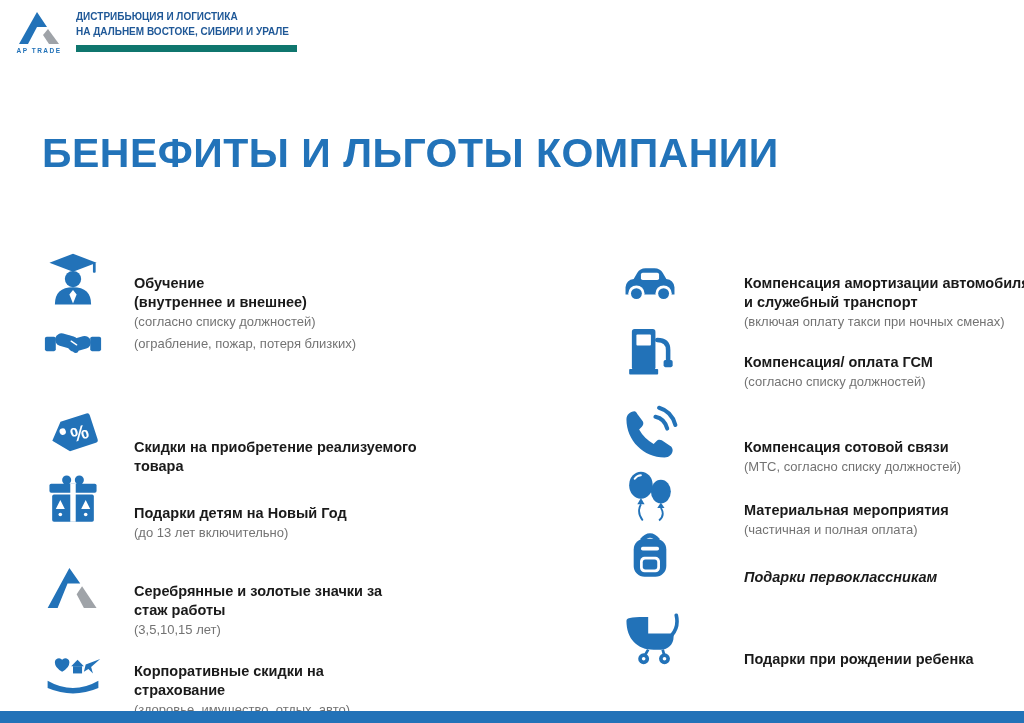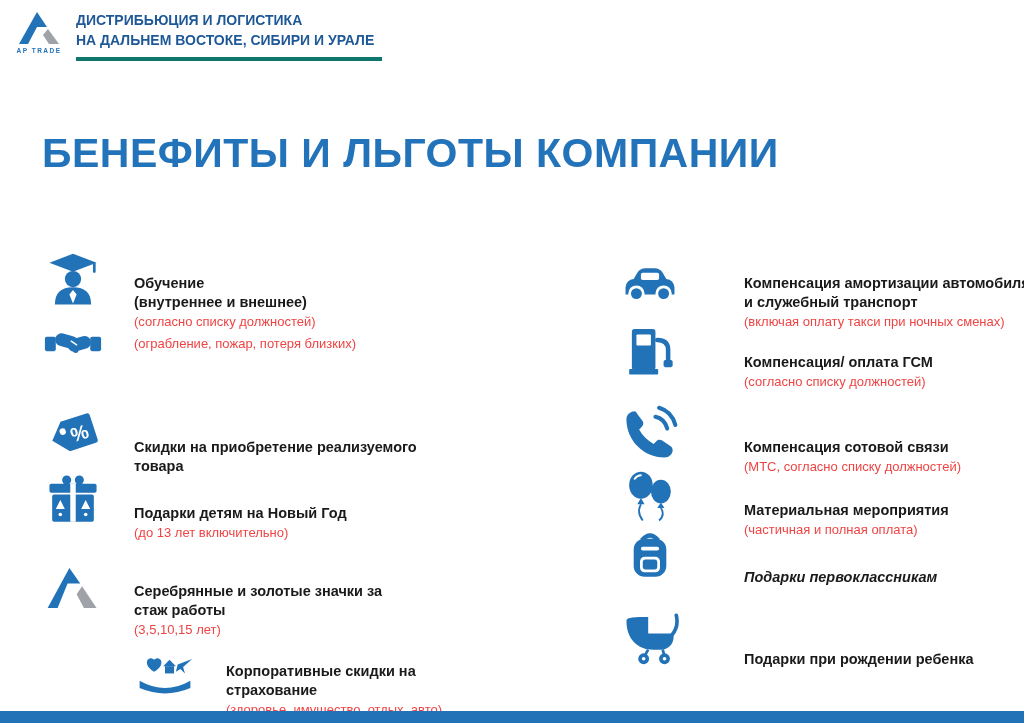--- a/index.html
+++ b/index.html
@@ -8,54 +8,54 @@
     width:1024px; height:723px; position:relative; overflow:hidden;
     background:#ffffff;
     font-family:"Liberation Sans","DejaVu Sans",sans-serif;
   }
 
   
   .header { position:absolute; top:10px; left:14px; display:flex; align-items:flex-start; gap:12px; }
   .logo { display:flex; flex-direction:column; align-items:center; width:50px; }
   .logo svg { width:44px; height:36px; }
   .logo-caption { font-size:6.5px; font-weight:bold; color:#2272B8; letter-spacing:1.5px; margin-top:1px; }
-  .tagline { font-size:14px; font-weight:bold; color:#1F5897; line-height:1.45;
-             border-bottom:4px solid #0f766e; padding-bottom:6px; padding-right:8px; }
+  .tagline { font-size:10px; font-weight:bold; color:#1F5897; line-height:1.45;
+             border-bottom:7px solid #0f766e; padding-bottom:6px; padding-right:8px; }
 
   
   .page-title { position:absolute; left:42px; top:130px; font-size:41px; font-weight:bold;
                 color:#2273B9; letter-spacing:0.5px; }
 
   
   .col { position:absolute; top:0; left:0; width:100%; height:100%; pointer-events:none; }
   .benefit { position:absolute; display:flex; align-items:center; pointer-events:auto; }
   .col-left  .benefit { left:44px;  width:490px; }
   .col-right .benefit { left:621px; width:410px;gap:33px; }
 
   .col-left .benefit:nth-child(1){ top:228px; }
   .col-left .benefit:nth-child(2){ top:314px; }
   .col-left .benefit:nth-child(3){ top:392px; }
   .col-left .benefit:nth-child(4){ top:458px; }
   .col-left .benefit:nth-child(5){ top:536px; }
-  .col-left .benefit:nth-child(6){ top:616px;justify-content:center; }
+  .col-left .benefit:nth-child(6){ top:616px; }
 
   .col-right .benefit:nth-child(1){ top:228px; }
   .col-right .benefit:nth-child(2){ top:307px; }
   .col-right .benefit:nth-child(3){ top:392px; }
   .col-right .benefit:nth-child(4){ top:455px; }
   .col-right .benefit:nth-child(5){ top:522px;font-style:italic; }
   .col-right .benefit:nth-child(6){ top:604px; }
 
   .icon-box { width:58px; height:58px; flex:0 0 58px; margin-right:32px;
               display:flex; align-items:center; justify-content:center; }
   .icon-box svg { width:58px; height:58px; }
 
   .texts { min-width:0; }
   .benefit-title { font-size:14.5px; font-weight:bold; color:#1a1a1a; line-height:1.32; white-space:pre-line;margin-top:46px; }
-  .benefit-sub   { font-size:13px; color:#ef4444; line-height:1.3; margin-top:2px; white-space:pre-line; }
+  .benefit-sub   { font-size:13px; color:#737373; line-height:1.3; margin-top:2px; white-space:pre-line; }
   .benefit-sub:empty { display:none; }
 
   .footer-bar { position:absolute; left:0; right:0; bottom:0; height:12px; background:#2272B8; }
 </style>
 </head>
 <body>
 
 <div class="header">
   <div class="logo">
     <svg viewBox="0 0 44 36">

